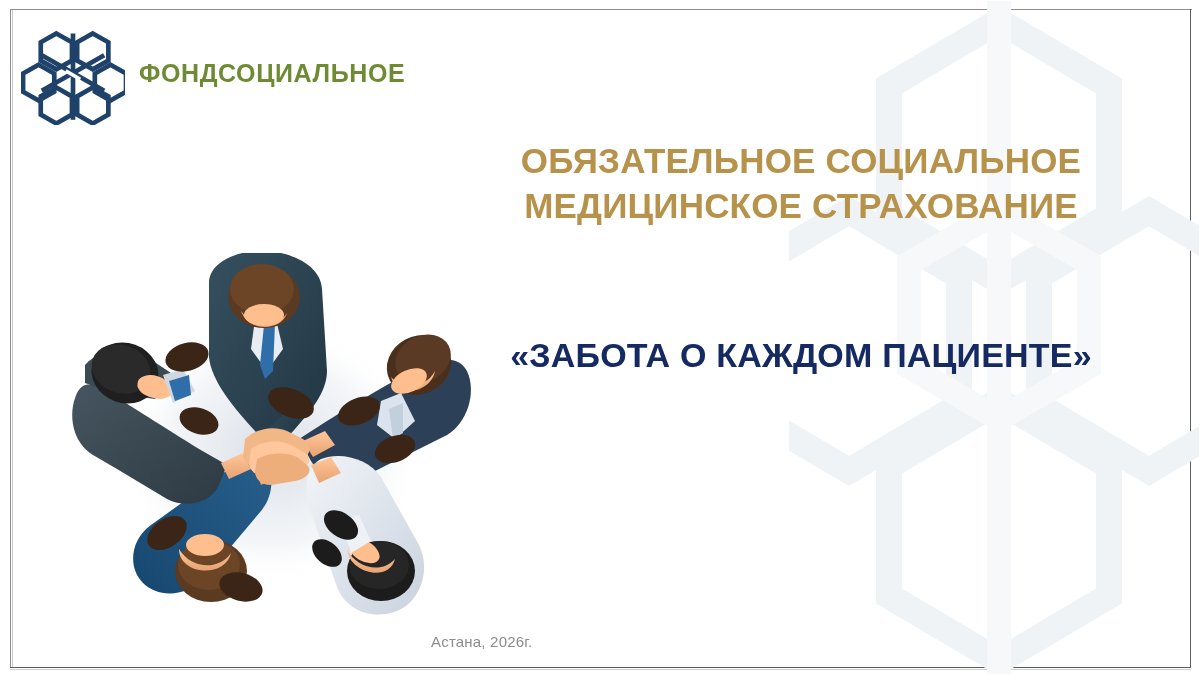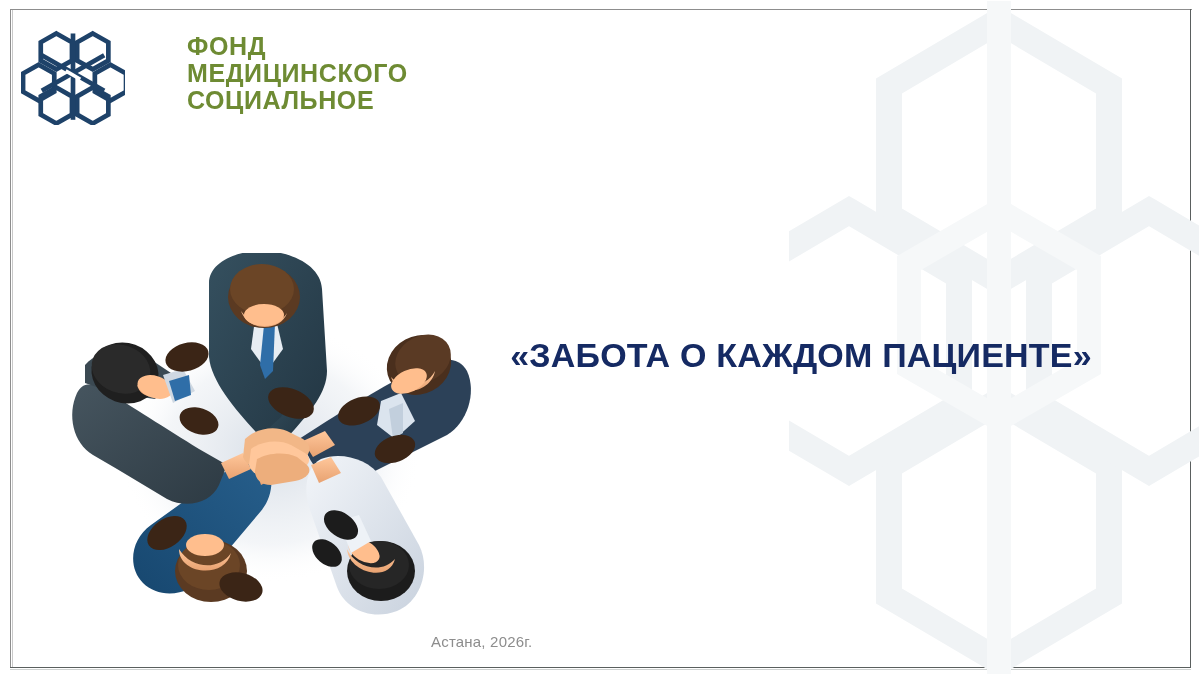--- a/index.html
+++ b/index.html
@@ -38,24 +38,23 @@
   .logo-block{
     position:absolute;
     left:20px; top:20px;
     display:flex;
     align-items:center;
     gap:14px;
   }
   .logo-mark{width:104px;height:104px;flex:0 0 auto;}
   .logo-mark svg{display:block;width:100%;height:100%;}
   .logo-words{
-    display:flex;flex-direction:column;
+    display:flex;
     justify-content:center;
     line-height:1.08;
-    margin-left:48px;
   }
   .logo-words span{
     color:#6e8b33;
     font-weight:bold;
     font-size:25px;
     letter-spacing:0.6px;
     white-space:nowrap;
   }
 
   
@@ -149,25 +148,28 @@
           <path d="M160 66 L40 134"></path>
         </g>
 
         <g stroke="#ffffff" stroke-width="7" fill="none">
           <path d="M86 96 L114 112"></path>
         </g>
       </svg>
     </div>
     <div class="logo-words">
       <span>ФОНД</span>
-      <span>МЕДИЦИНСКОГО</span>
       <span>СОЦИАЛЬНОЕ</span>
     </div>
   </div>
 
+  <div class="title">
+    <div>ОБЯЗАТЕЛЬНОЕ СОЦИАЛЬНОЕ</div>
+    <div>МЕДИЦИНСКОЕ СТРАХОВАНИЕ</div>
+  </div>
 
   <div class="subtitle">«ЗАБОТА О КАЖДОМ ПАЦИЕНТЕ»</div>
 
   <div class="footer">Астана, 2026г.</div>
 
   <div class="illustration">
     <svg viewBox="0 0 420 370" xmlns="http://www.w3.org/2000/svg">
       <defs>
         <radialGradient id="glow" cx="50%" cy="50%" r="50%">
           <stop offset="0%" stop-color="#d6dde6" stop-opacity="0.95"></stop>

